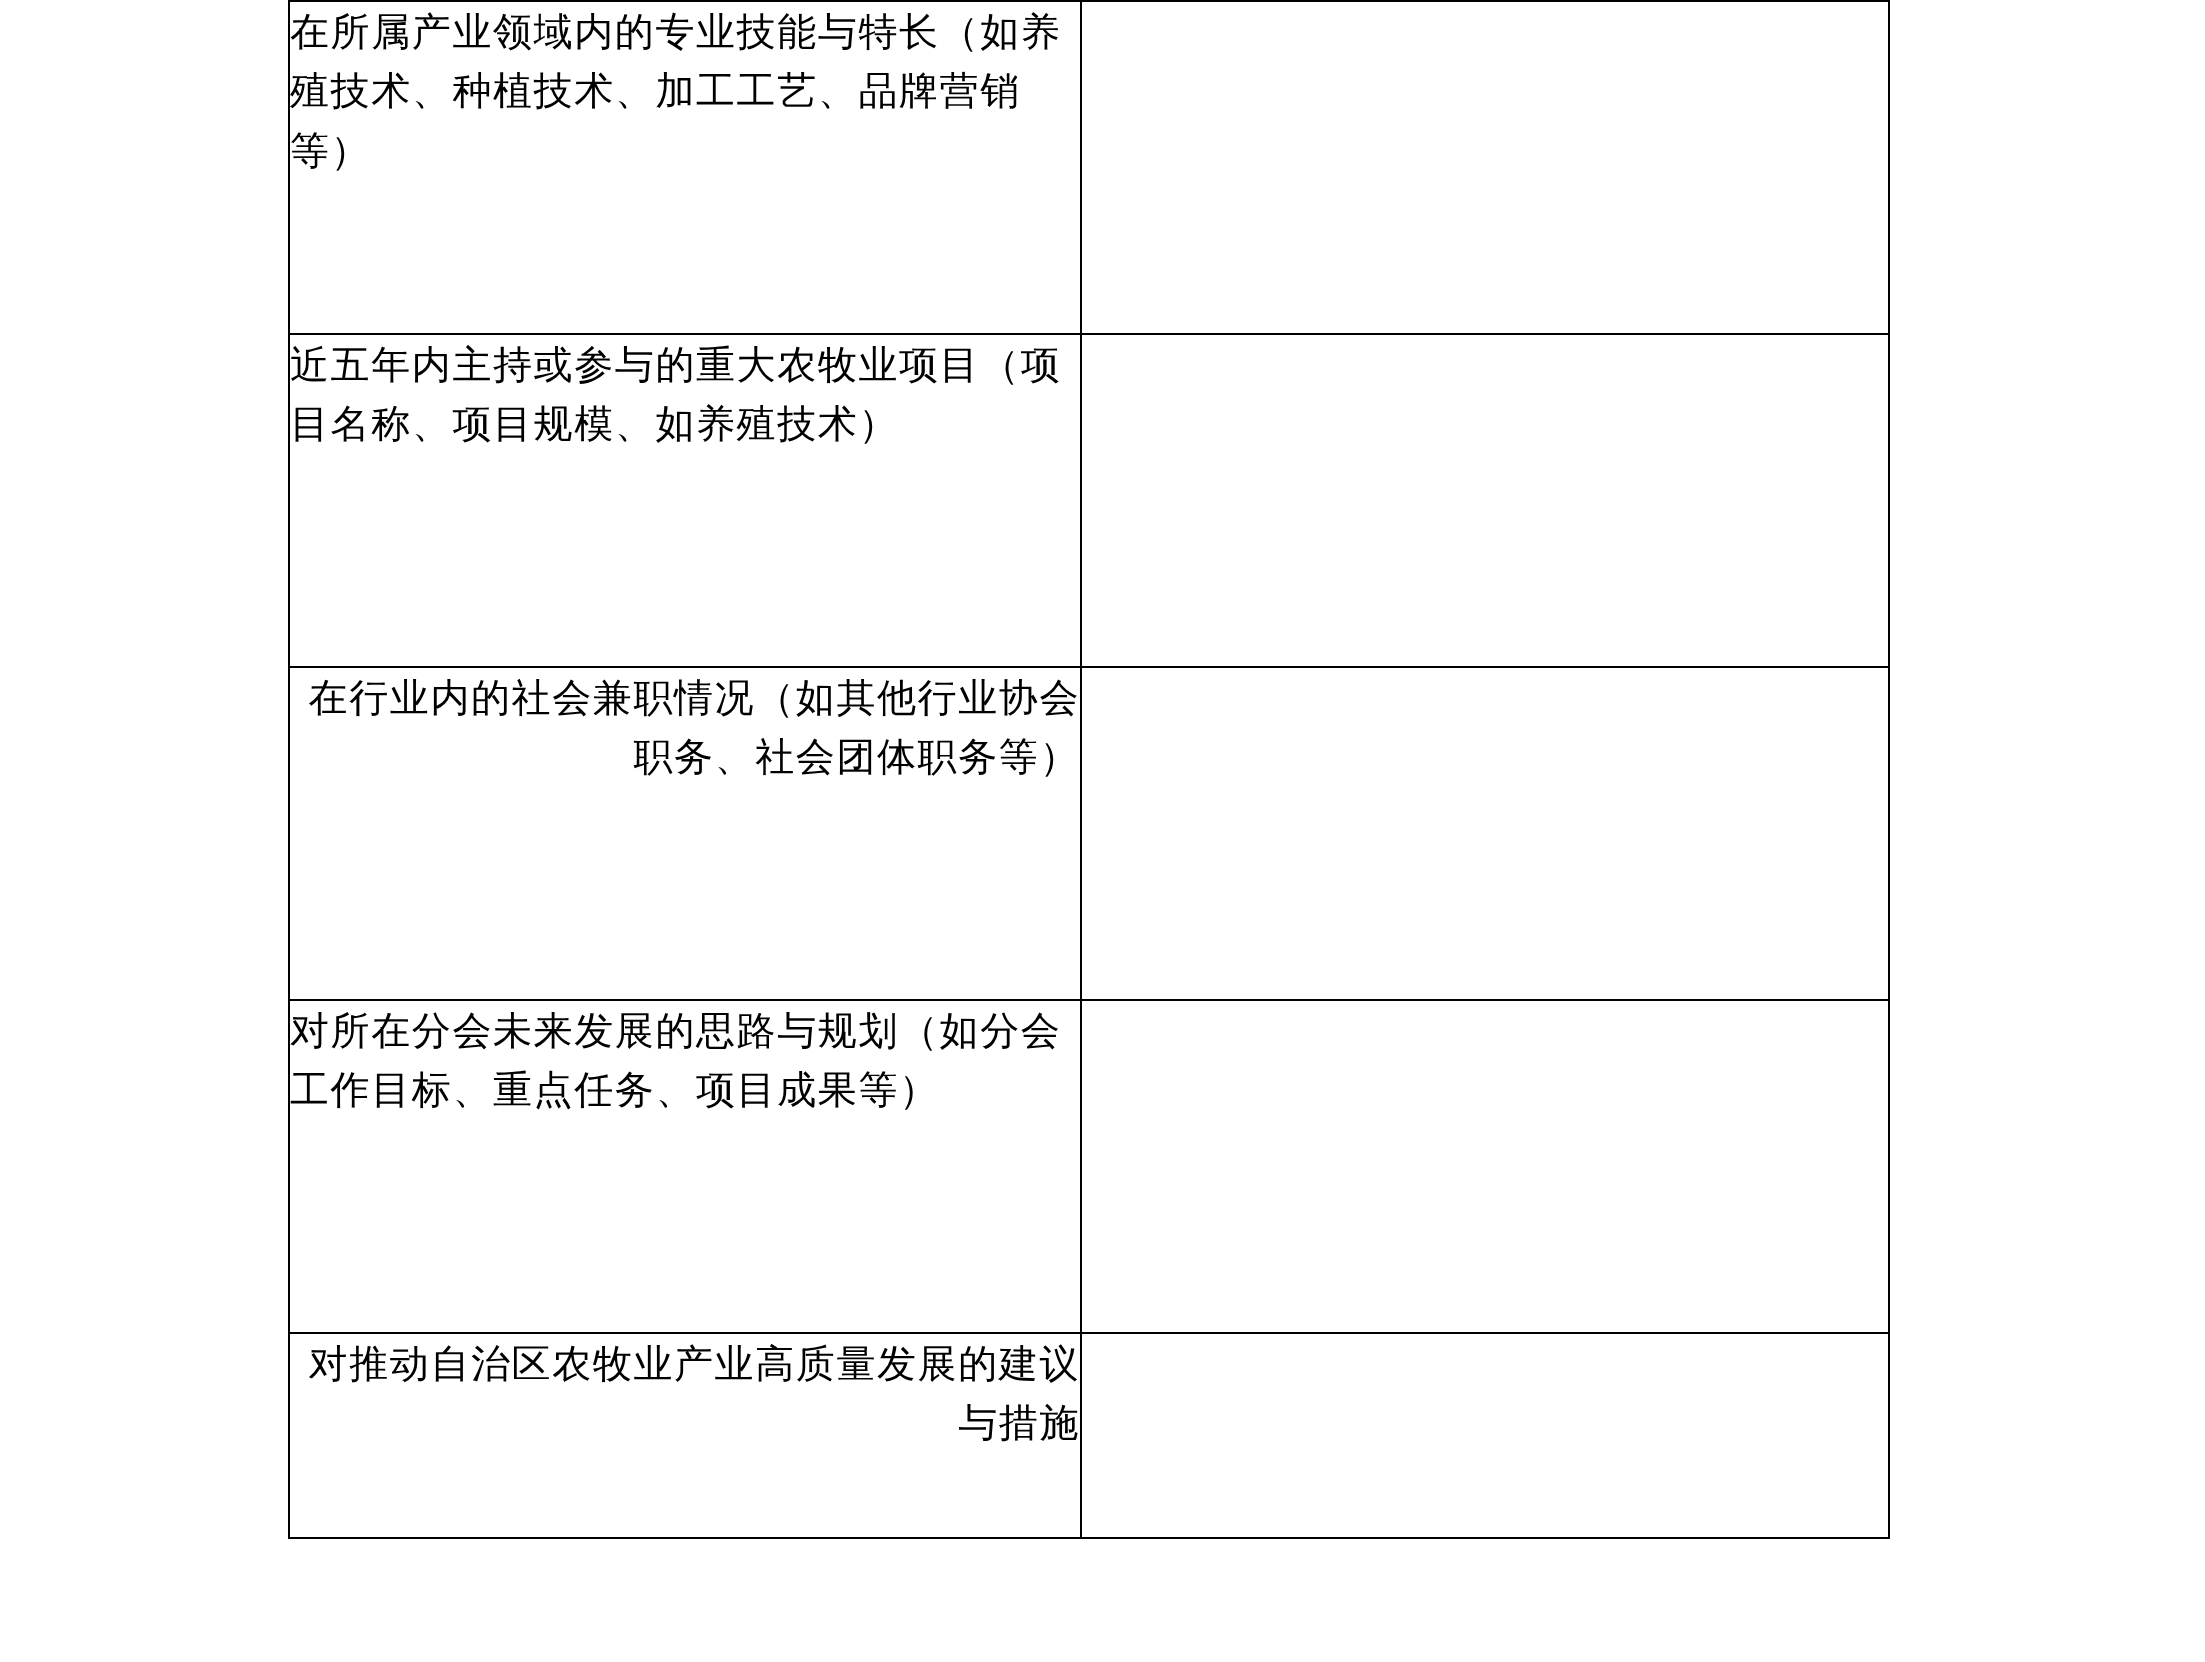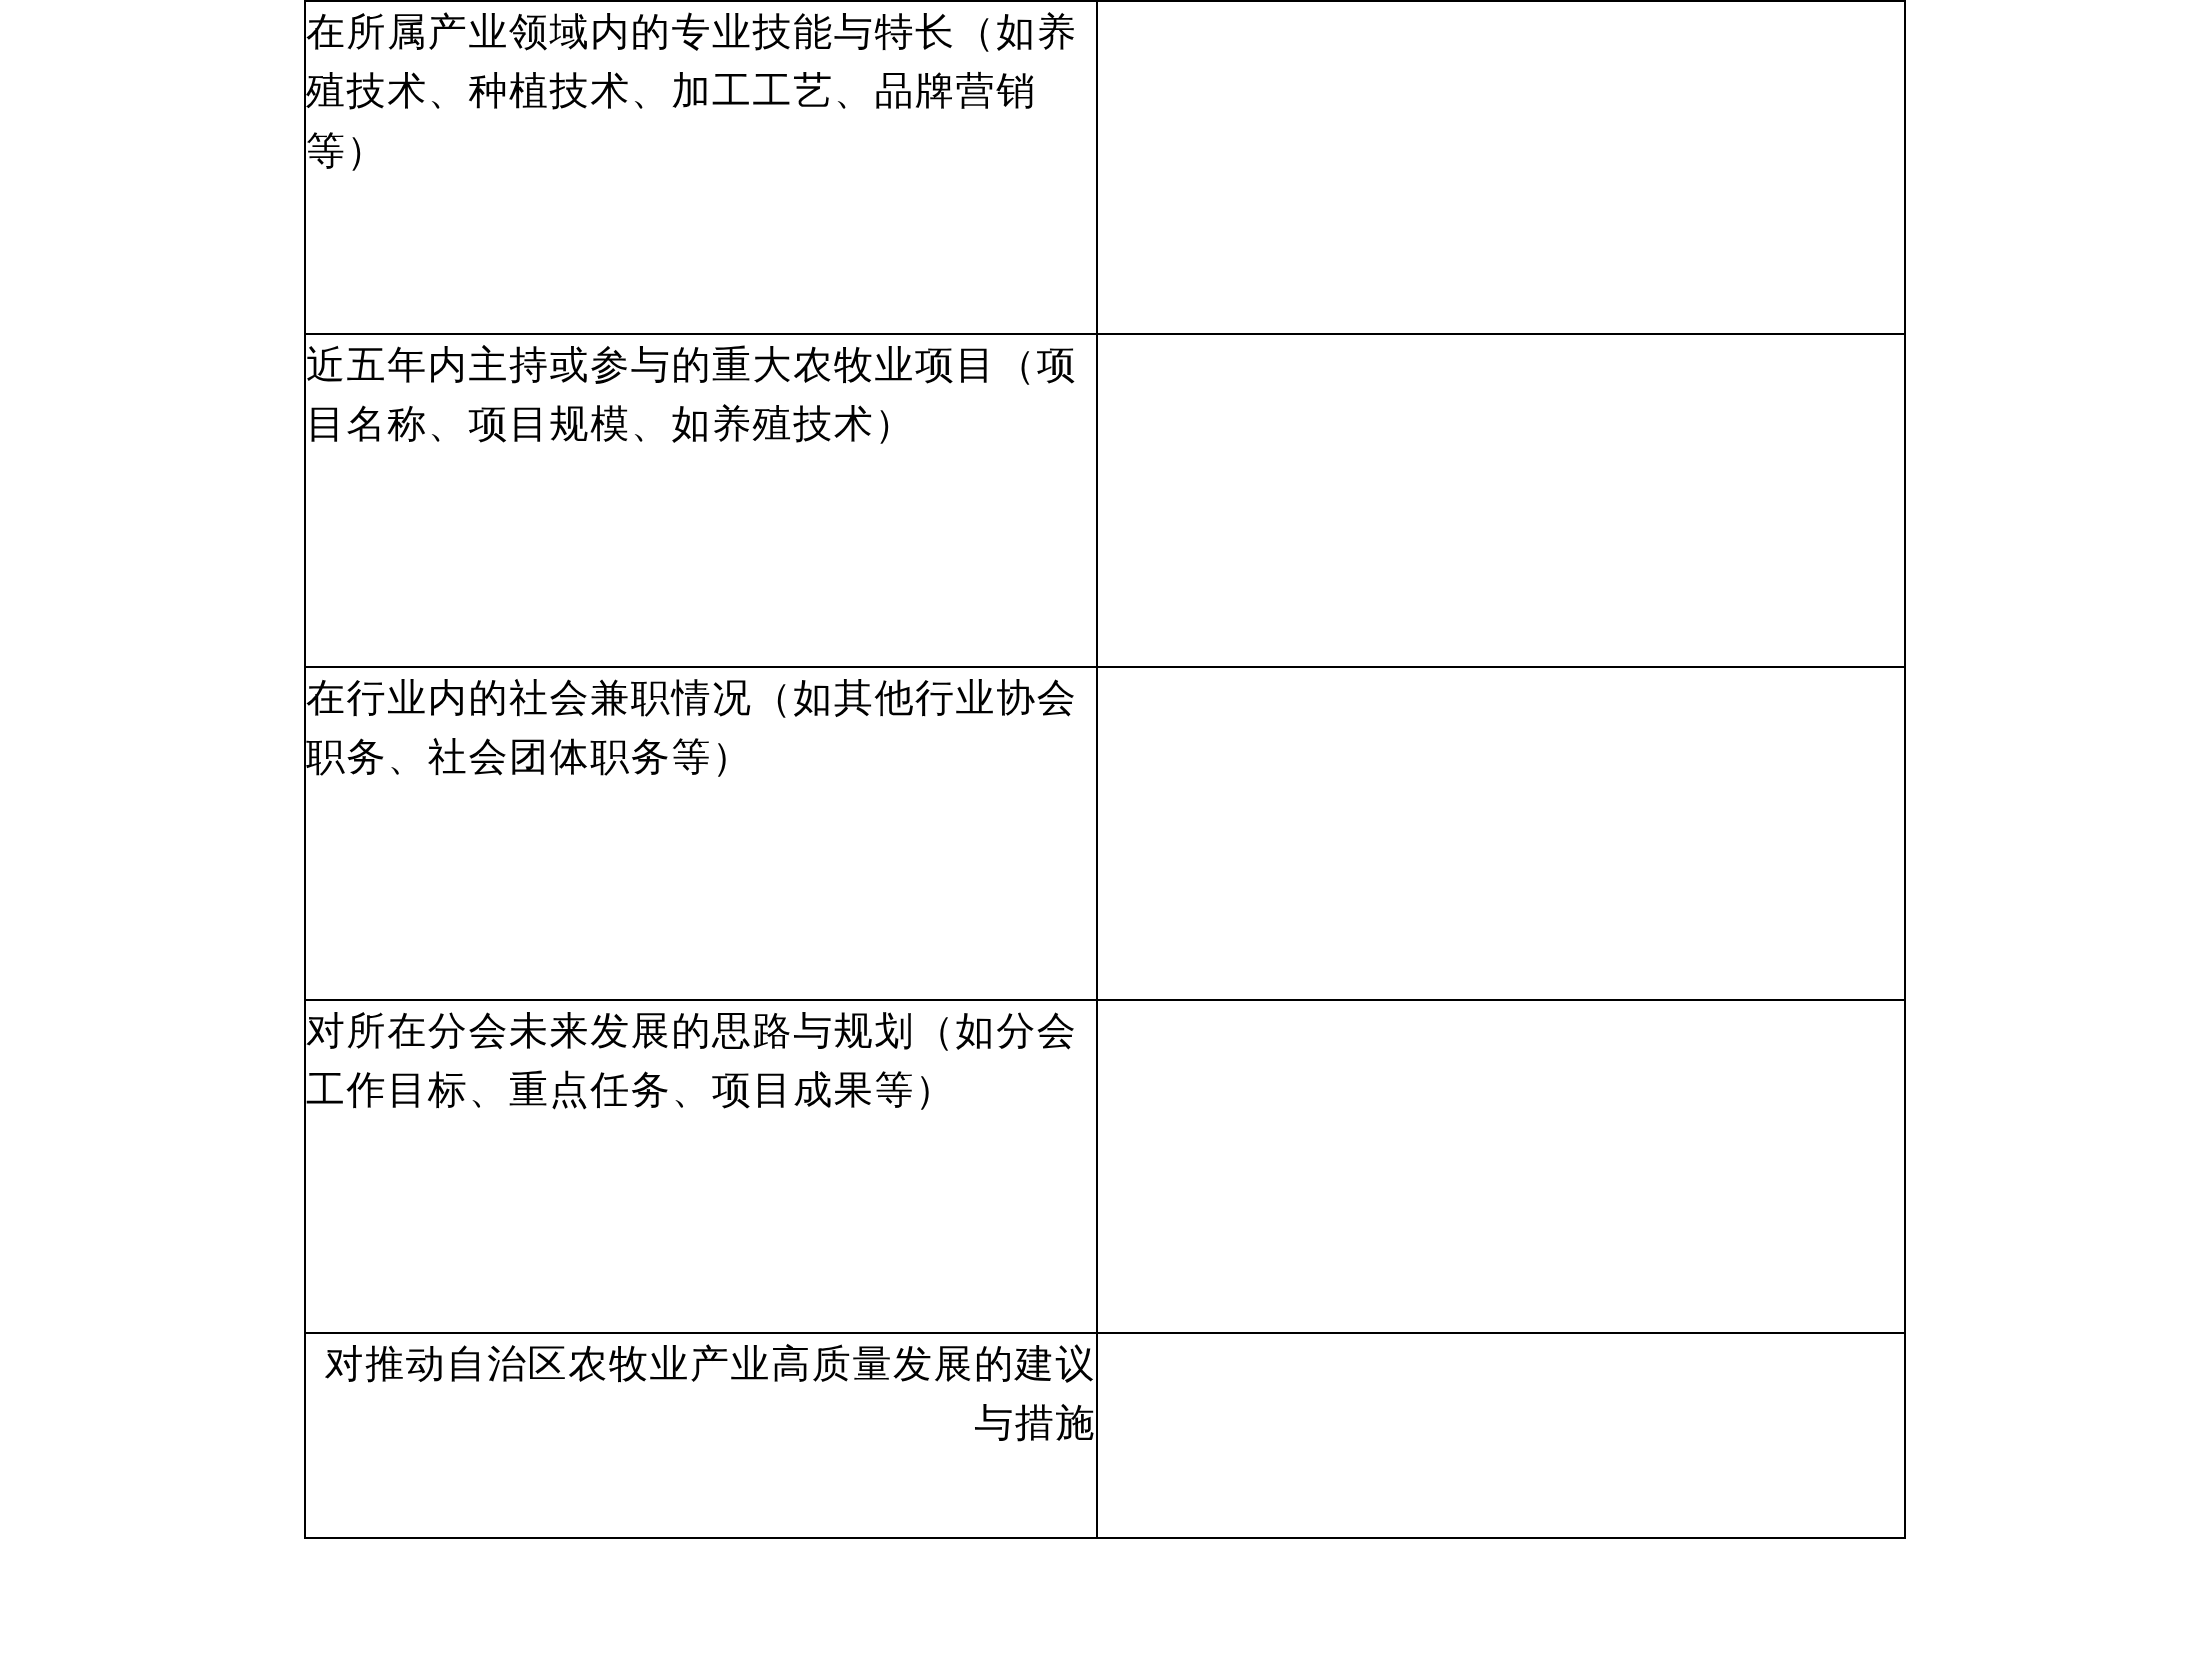--- a/index.html
+++ b/index.html
@@ -13,21 +13,21 @@
   }
   .page {
     width: 2205px;
     height: 1662px;
     position: relative;
     background: #ffffff;
     box-sizing: border-box;
   }
   .form-table {
     position: absolute;
-    left: 304px;
+    left: 288px;
     top: 0px;
     width: 1595px;
     border-collapse: collapse;
     table-layout: fixed;
   }
   .form-table td {
     border: 2.1px solid #000000;
     vertical-align: top;
     padding: 0;
   }
@@ -48,21 +48,21 @@
   }
   .value-text {
     font-size: 39px;
     line-height: 1.52;
     padding: 18px 21.3px;
     min-height: 21.3px;
     white-space: pre-wrap;
   }
   .r1 .label-cell { height: 331px; }
   .r2 .label-cell { height: 331px; }
-  .r3 .label-cell { height: 331px; }
+  .r3 .label-cell { height: 331px; text-align: right; }
   .r4 .label-cell { height: 331px; }
   .r5 .label-cell { height: 203px; text-align: right; }
 </style>
 </head>
 <body>
 
 <div class="page">
   <table class="form-table">
     <tbody>
       <tr class="r1">

